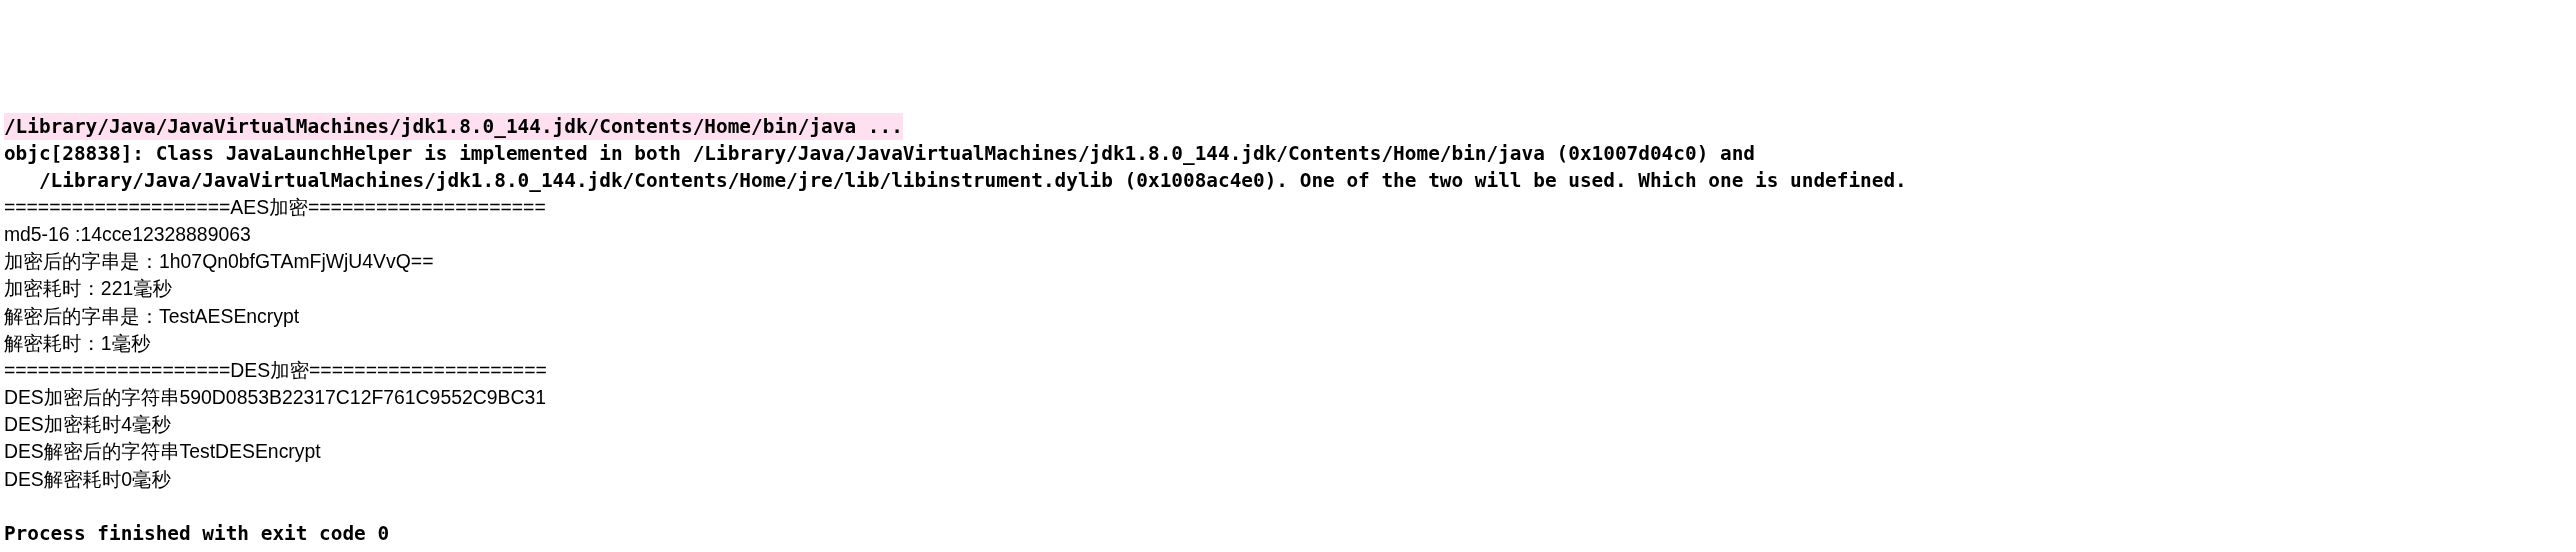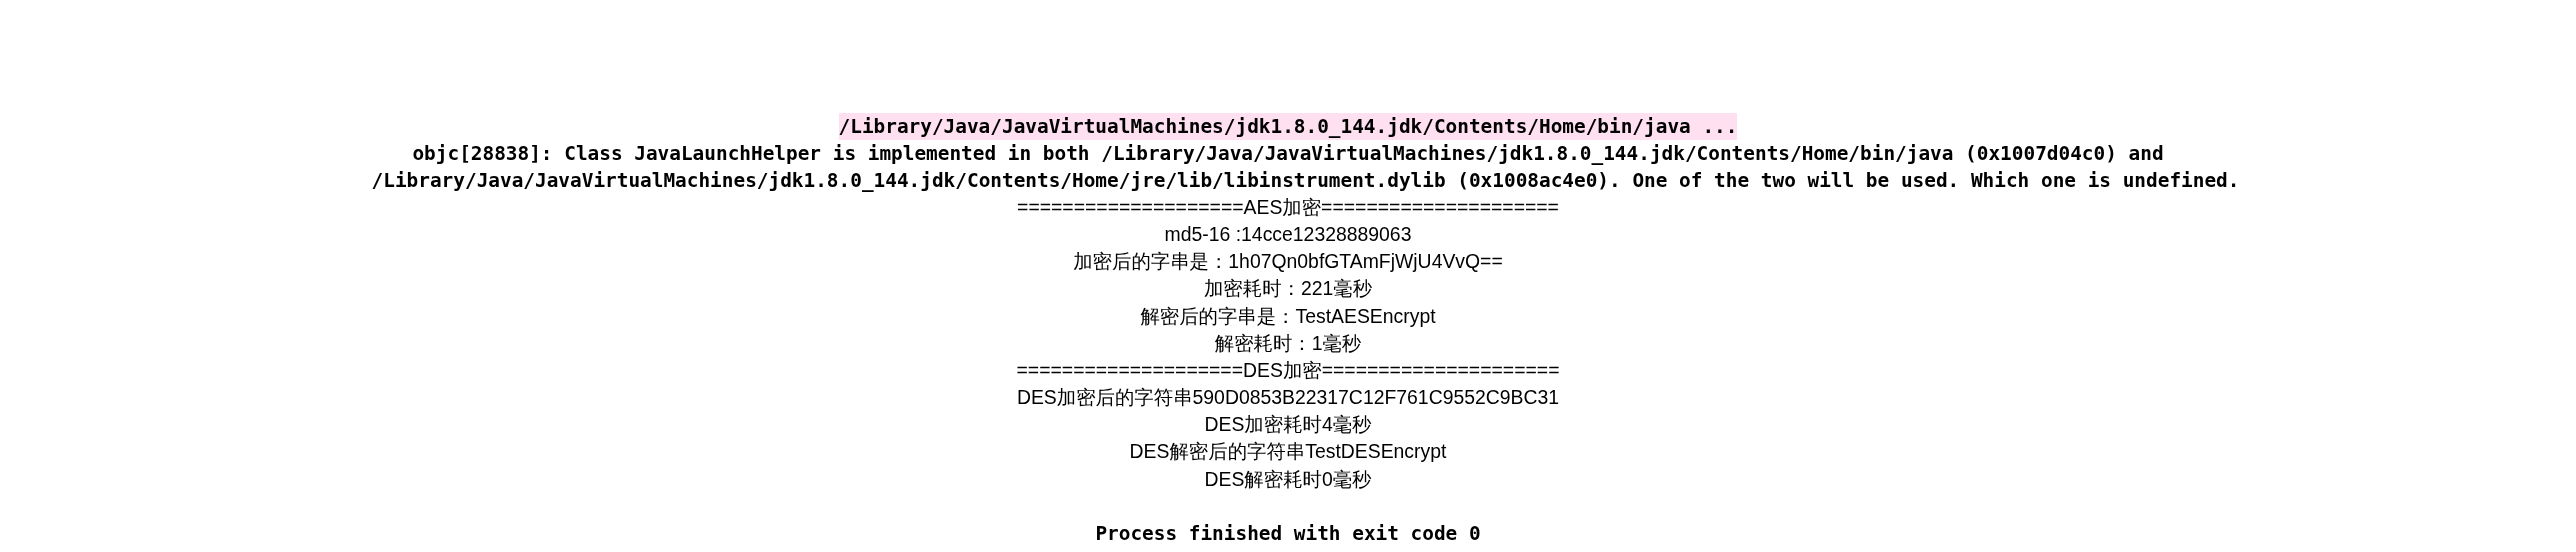--- a/index.html
+++ b/index.html
@@ -1,19 +1,18 @@
 <!DOCTYPE html>
 <html><head>
   <meta charset="utf-8">
   <style>
     * {
       margin: 0;
       padding: 0;
       box-sizing: border-box;
-      text-align: center;
     }
     body {
       font-family: "Menlo", "Monaco", "Consolas", monospace;
       font-size: 19.4px;
       line-height: 1.4;
       background: #ffffff;
       color: #000000;
       white-space: pre;
       padding: 3.9px;
       overflow-x: auto;

